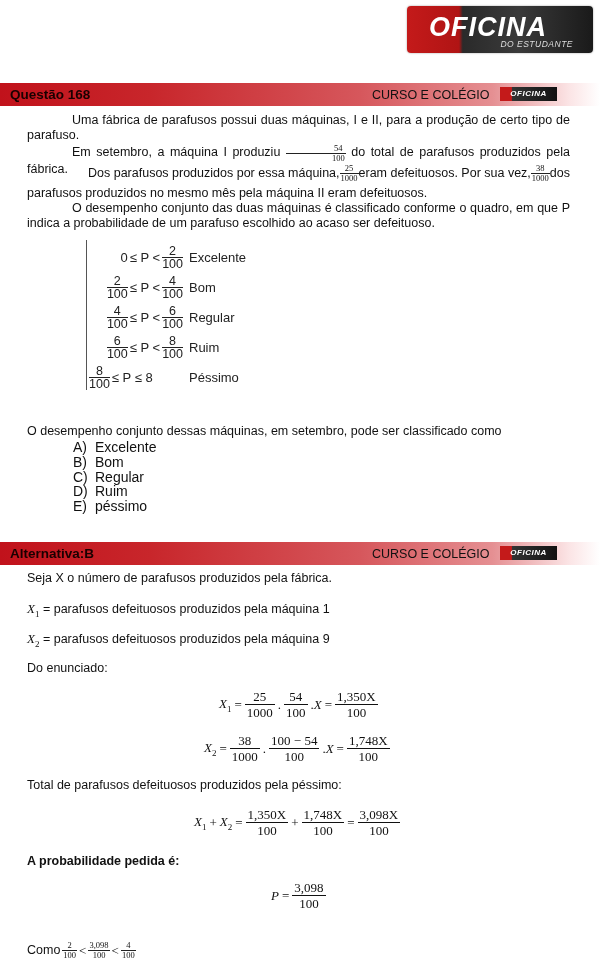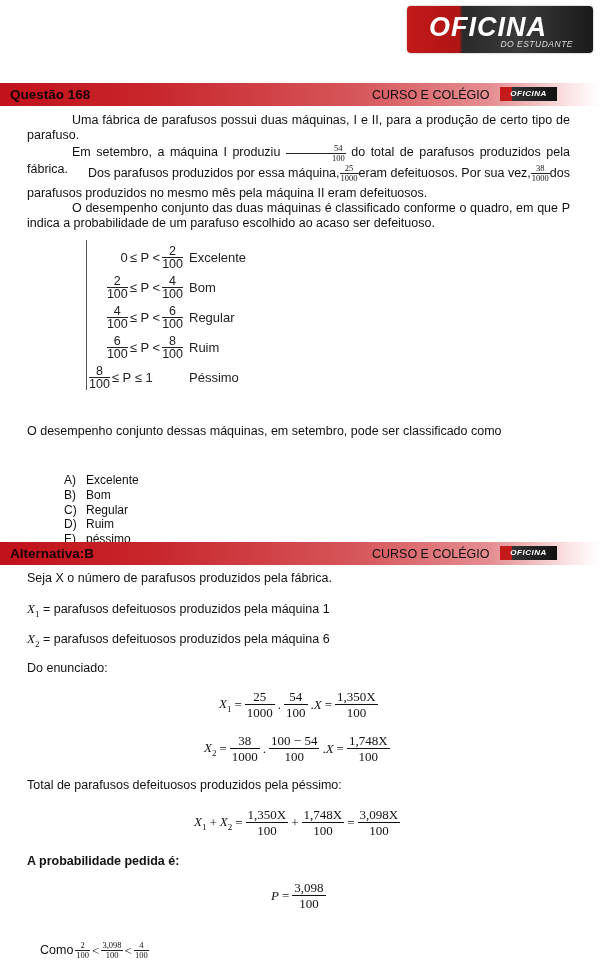--- a/index.html
+++ b/index.html
@@ -46,21 +46,21 @@
   .quadro {
     position: absolute; left: 86px; top: 240px; width: 164px; height: 150px;
     border-left: 1.5px solid #555; background: #fff;
   }
   .qrow { position: absolute; left: 0; width: 164px; height: 30px; font-size: 13px; color: #222; }
   .qrow .ineq { position: absolute; left: 4px; top: 0; width: 92px; height: 30px; display: flex; align-items: center; justify-content: flex-end; gap: 2px; }
   .qrow .lbl { position: absolute; left: 102px; top: 8px; }
   .qfrac { display: inline-block; text-align: center; font-size: 12.5px; line-height: 12px; }
   .qfrac span { display: block; }
   .qfrac .num { border-bottom: 1px solid #222; }
-  .opt { position: absolute; left: 64px; font-size: 12px; margin-top: 34px; }
+  .opt { position: absolute; left: 73px; font-size: 14px; }
   .opt .letter { display: inline-block; width: 22px; }
   .math { position: absolute; font-family: "Liberation Serif", serif; font-size: 13px; display: flex; align-items: center; gap: 3px; color: #111; }
   .math i { font-style: italic; }
   .math sub { font-size: 9px; font-style: normal; }
   .mfrac { display: inline-block; text-align: center; line-height: 15px; }
   .mfrac span { display: block; padding: 0 2px; }
   .mfrac .num { border-bottom: 1px solid #111; }
   .inline-math { font-family: "Liberation Serif", serif; font-size: 13px; }
   .inline-math i { font-style: italic; }
   .inline-math sub { font-size: 9px; }
@@ -157,21 +157,21 @@
         </span>
     </div>
     <span class="lbl">Ruim</span>
   </div>
   <div class="qrow" style="top:122px;">
     <div class="ineq" style="justify-content:flex-start; left:2px;">
       <span class="qfrac">
           <span class="num">8</span>
           <span>100</span>
         </span>
-      <span>≤ P ≤ 1</span>
+      <span>≤ P ≤ 8</span>
     </div>
     <span class="lbl">Péssimo</span>
   </div>
 </div>
 
 <div class="txt" style="left:27px; top:424px;">O desempenho conjunto dessas máquinas, em setembro, pode ser classificado como</div>
 <div class="opt" style="top:439px;"><span class="letter">A)</span><span>Excelente</span></div>
 <div class="opt" style="top:454px;"><span class="letter">B)</span><span>Bom</span></div>
 <div class="opt" style="top:469px;"><span class="letter">C)</span><span>Regular</span></div>
 <div class="opt" style="top:483px;"><span class="letter">D)</span><span>Ruim</span></div>
@@ -182,21 +182,21 @@
   <span class="bar-right">CURSO E COLÉGIO</span>
   <span class="mini-logo">OFICINA</span>
 </div>
 
 <div class="txt" style="left:27px; top:571px;">Seja X o número de parafusos produzidos pela fábrica.</div>
 
 <div class="txt" style="left:27px; top:601px;">
   <span class="inline-math"><i>X</i><sub>1</sub></span> <span>= parafusos defeituosos produzidos pela máquina 1</span>
 </div>
 <div class="txt" style="left:27px; top:631px;">
-  <span class="inline-math"><i>X</i><sub>2</sub></span> <span>= parafusos defeituosos produzidos pela máquina 6</span>
+  <span class="inline-math"><i>X</i><sub>2</sub></span> <span>= parafusos defeituosos produzidos pela máquina 9</span>
 </div>
 
 <div class="txt" style="left:27px; top:661px;">Do enunciado:</div>
 
 <div class="math" style="left:219px; top:689px;">
   <span><i>X</i><sub>1</sub></span>
     <span>=</span>
   <span class="mfrac">
       <span class="num">25</span>
       <span>1000</span>
@@ -261,21 +261,21 @@
 
 <div class="math" style="left:271px; top:880px;">
   <span><i>P</i></span>
     <span>=</span>
   <span class="mfrac">
       <span class="num">3,098</span>
       <span>100</span>
     </span>
 </div>
 
-<div class="txt" style="left:40px; top:941px; display:flex; align-items:center; gap:2px;">
+<div class="txt" style="left:27px; top:941px; display:flex; align-items:center; gap:2px;">
   <span>Como</span>
   <span class="frac sm">
       <span class="num">2</span>
       <span>100</span>
     </span>
   <span class="inline-math">&lt;</span>
   <span class="frac sm">
       <span class="num">3,098</span>
       <span>100</span>
     </span>

